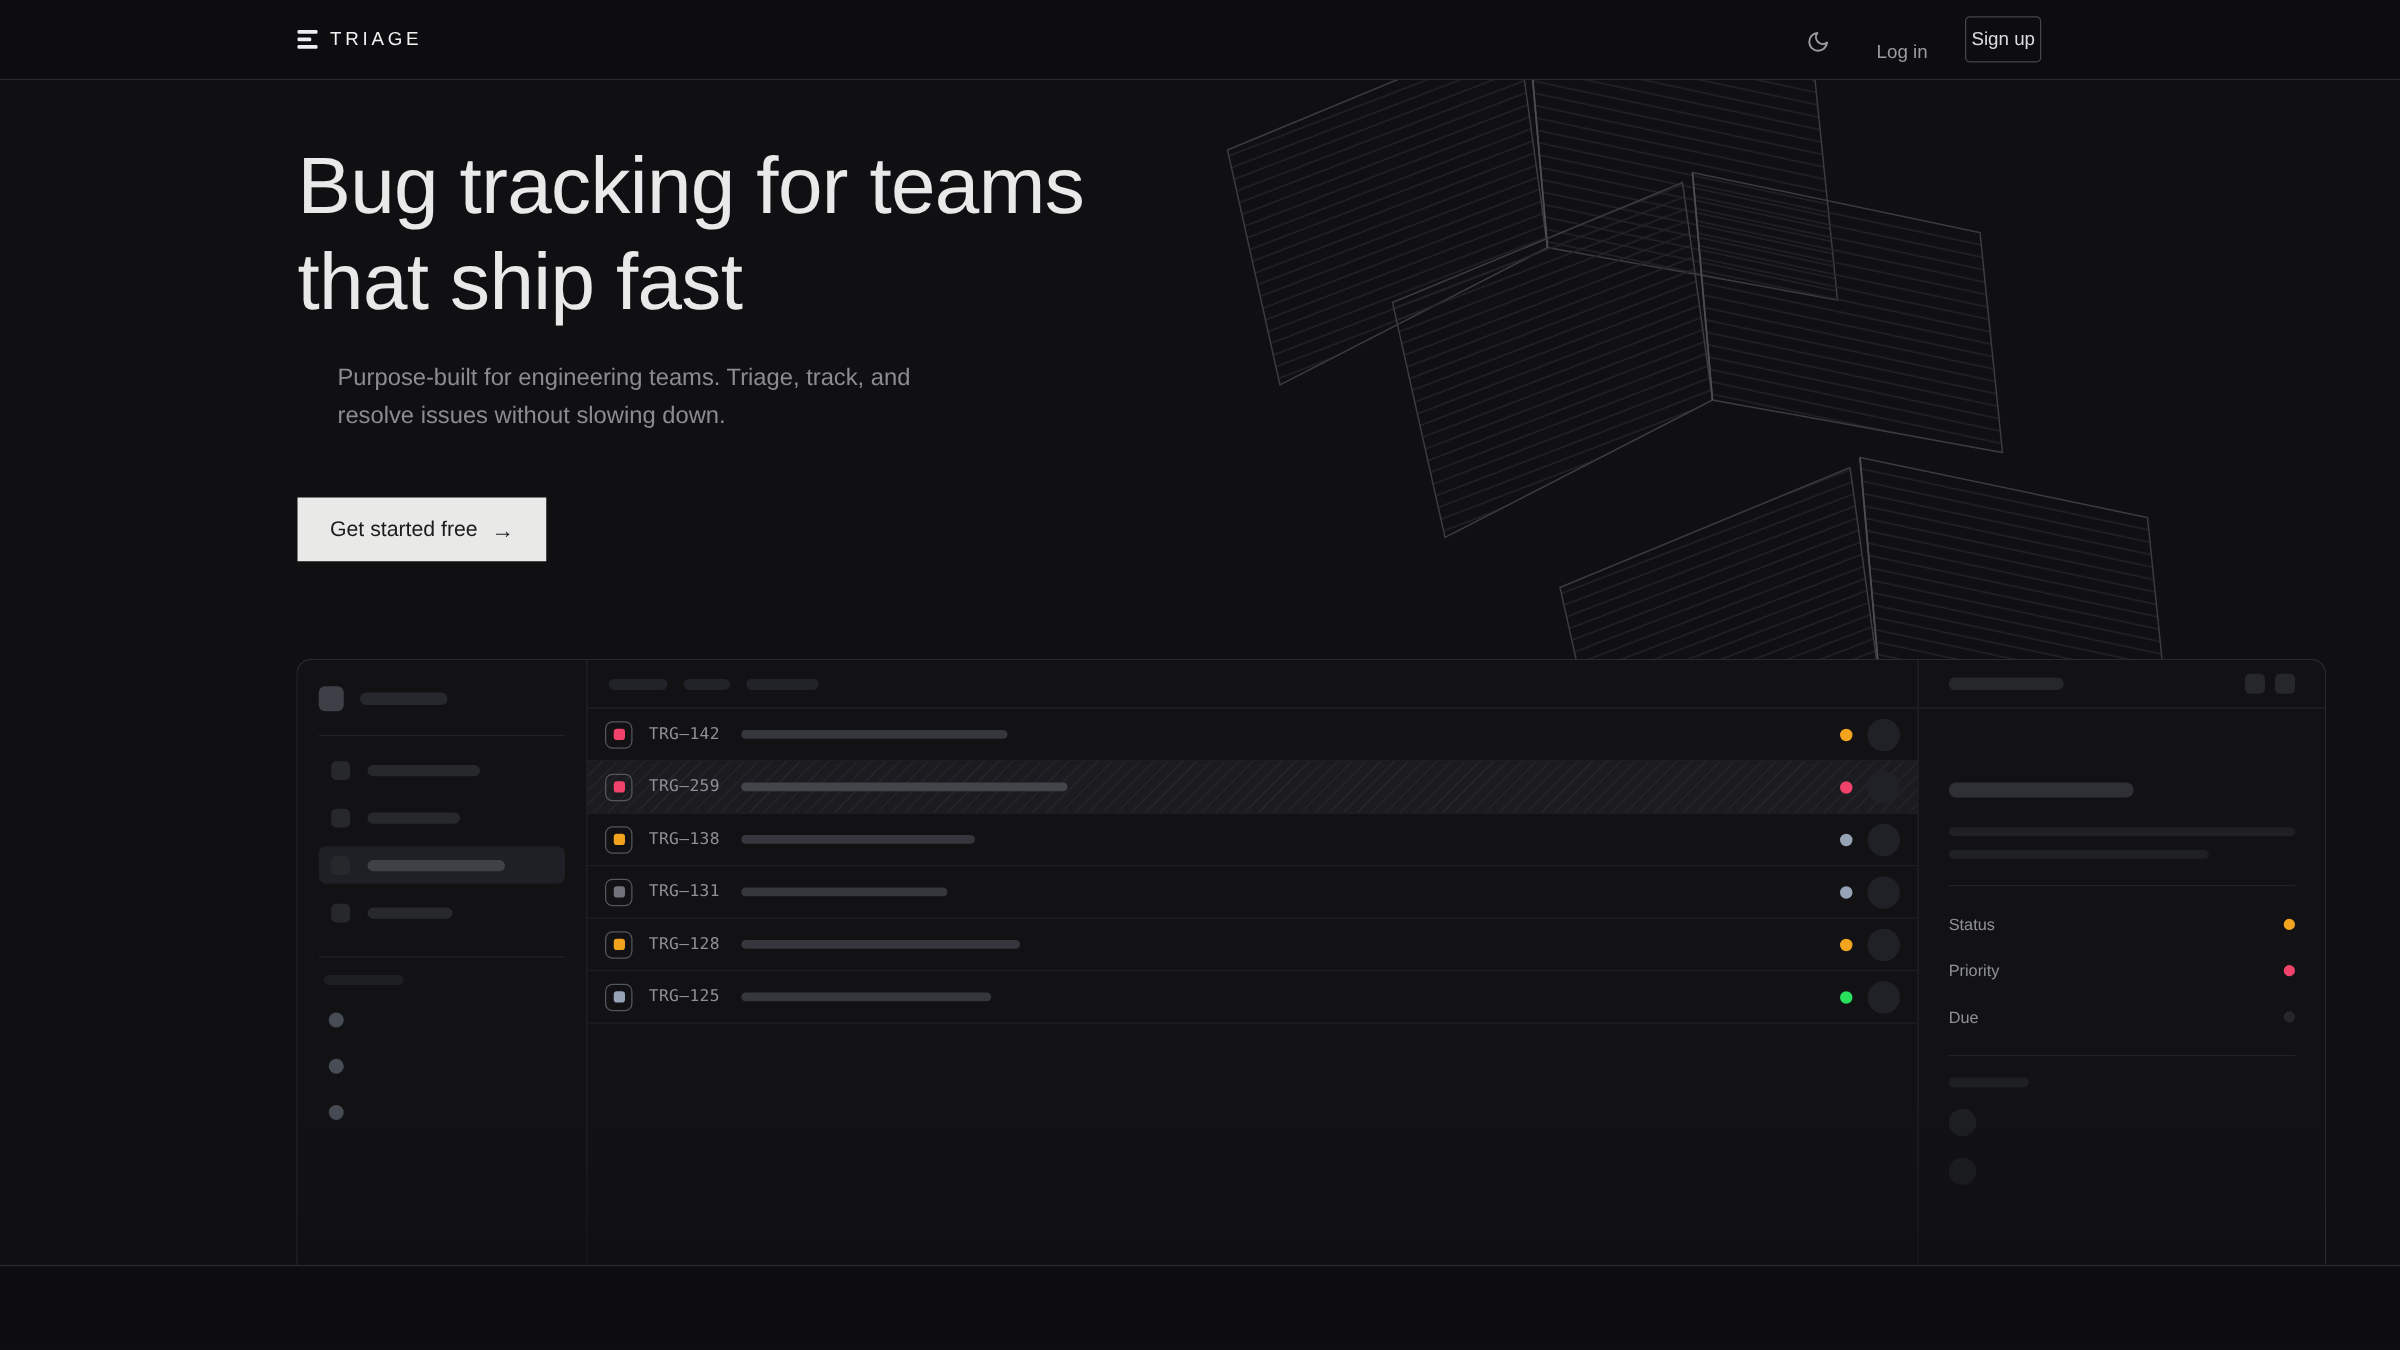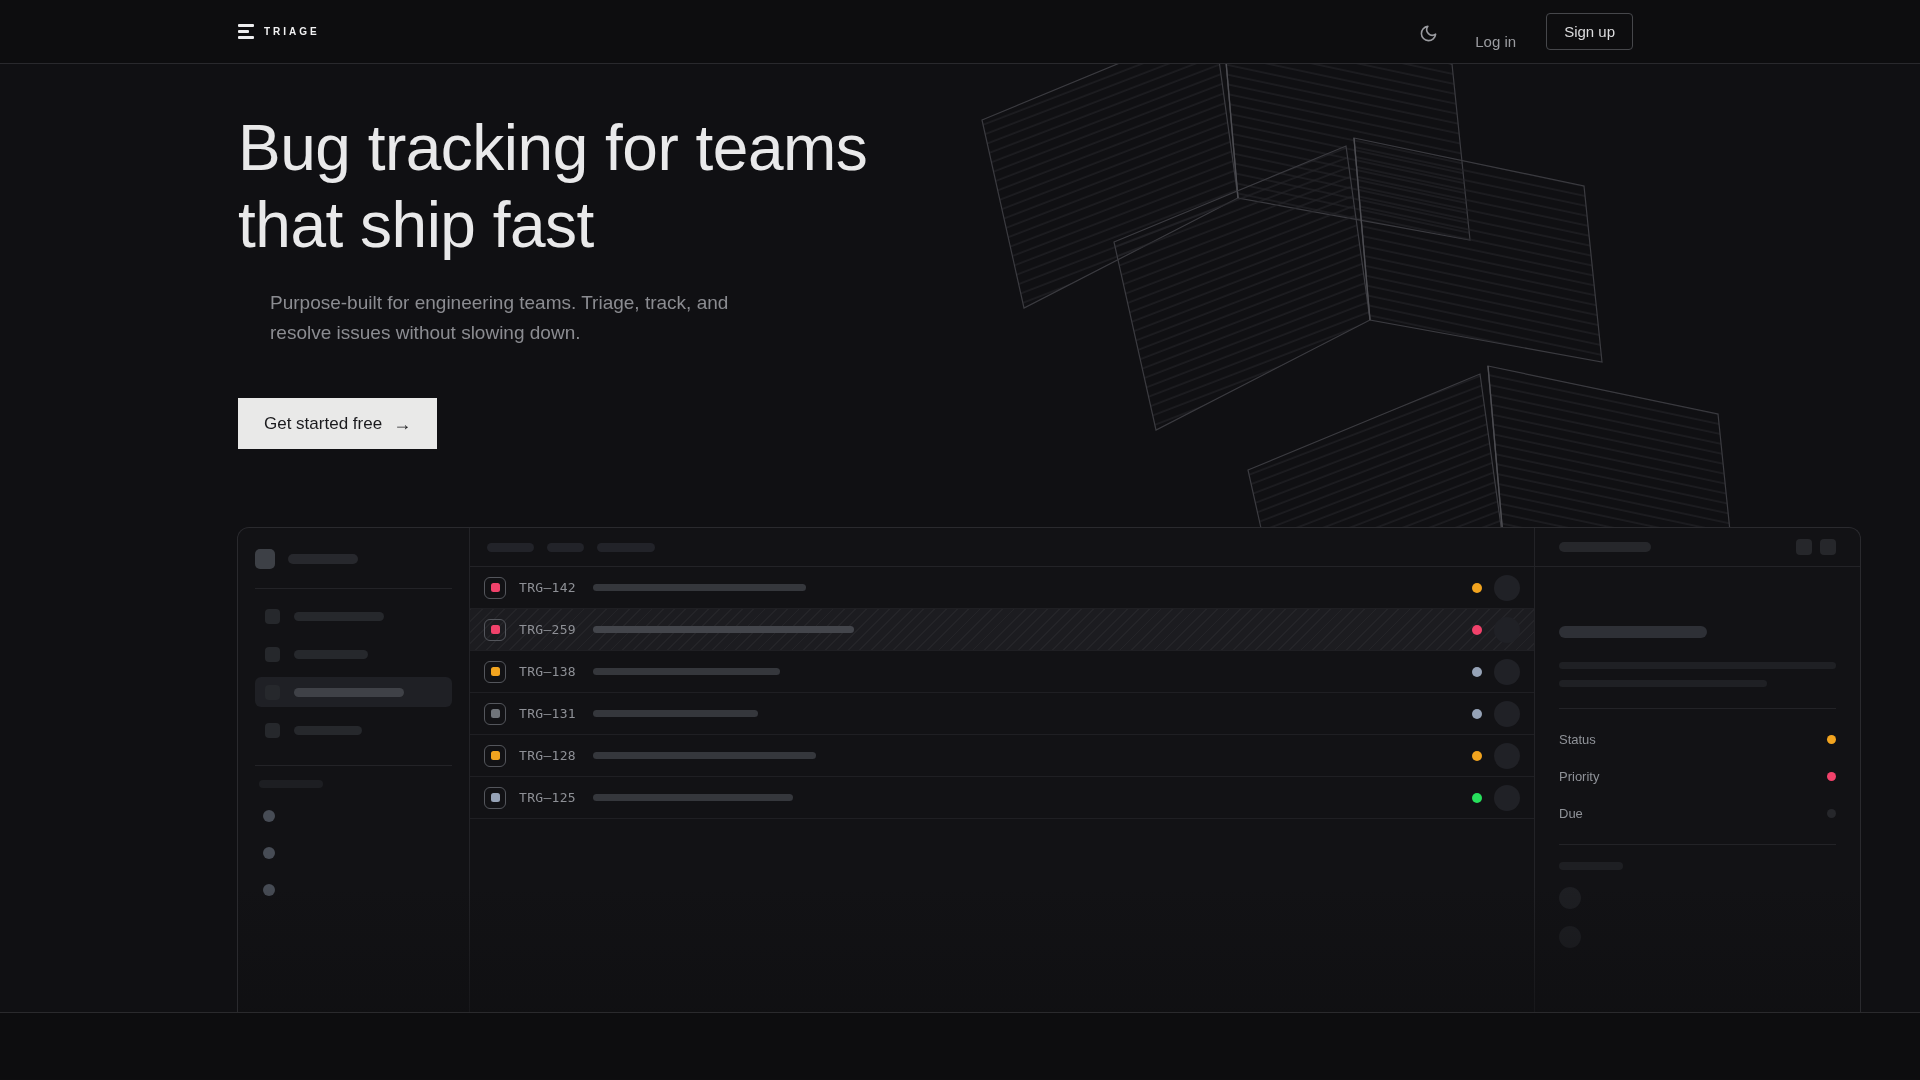--- a/index.html
+++ b/index.html
@@ -7,25 +7,25 @@
 
   
   .nav { position:relative; height:64px; background:#0d0d0f; border-bottom:1px solid #29292d; z-index:5; }
   .nav-inner { position:absolute; left:238px; width:1395px; height:100%; display:flex; align-items:center; justify-content:space-between; }
   .brand { display:flex; align-items:center; gap:10px; cursor:pointer; }
   .logo-bars { display:flex; flex-direction:column; gap:2.5px; }
   .logo-bars i { display:block; height:3.2px; background:#ededef; border-radius:1px; }
   .logo-bars i:nth-child(1){ width:16px; }
   .logo-bars i:nth-child(2){ width:11px; }
   .logo-bars i:nth-child(3){ width:16px; }
-  .brand-name { color:#f2f2f3; font-size:10px; font-weight:bold; letter-spacing:3px; }
+  .brand-name { color:#f2f2f3; font-size:15px; font-weight:normal; letter-spacing:3px; }
   .nav-right { display:flex; align-items:flex-end; gap:30px; }
   .moon-btn { width:34px; height:34px; display:flex; align-items:center; justify-content:center; cursor:pointer; }
   .login-link { color:#9b9ca1; font-size:15px; cursor:pointer; }
-  .signup-btn { color:#dcdcde; font-size:15px; border:1px solid #46474b; background:transparent; padding:9px 17px; border-radius:4px; cursor:pointer; font-family:inherit; }
+  .signup-btn { color:#dcdcde; font-size:15px; border:1px solid #46474b; background:transparent; padding:9px 4px; border-radius:4px; cursor:pointer; font-family:inherit; }
 
   
   .hero { position:relative; height:949px; background:#101013; border-bottom:1px solid #2a2a2d; overflow:hidden; }
   .wireframe { position:absolute; top:-6px; right:156px; pointer-events:none; }
   .headline { position:absolute; left:238px; top:46px; color:#e9e9ea; font-size:64px; font-weight:500; letter-spacing:-0.5px; line-height:1.2; }
   .headline span { display:block; }
   .subheadline { position:absolute; left:238px; top:224px; color:#8b8c91; font-size:19px; line-height:30px; }
   .subheadline span { display:block;margin-left:32px; }
   .cta-btn { position:absolute; left:238px; top:334px; height:51px; display:flex; align-items:center; gap:11px; background:#e9e9e8; color:#1b1b1e; border:none; font-family:inherit; font-size:17px; font-weight:500; padding:0 26px; cursor:pointer; }
   .cta-arrow { font-size:18px; line-height:1; }

